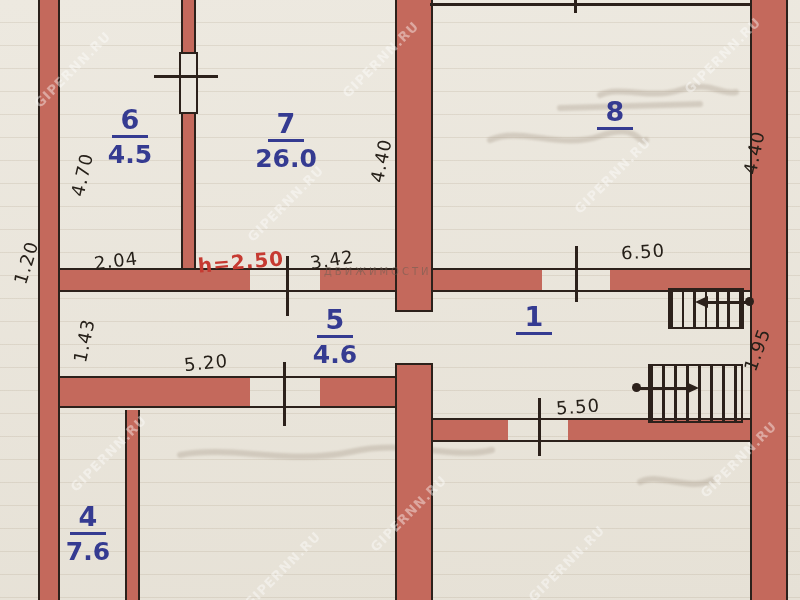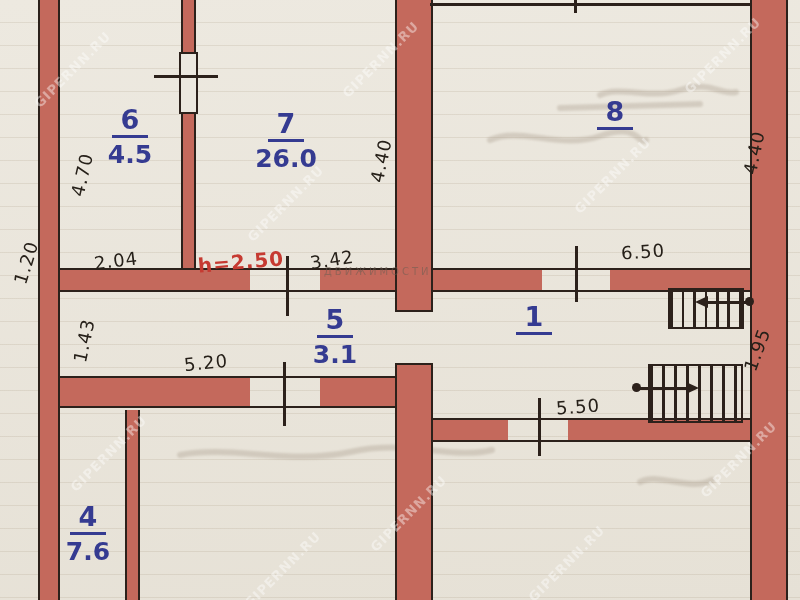--- a/index.html
+++ b/index.html
@@ -83,21 +83,21 @@
   </div>
   <div class="room-label" style="left:254px;top:110px;width:64px;">
     <div class="num">7</div>
     <div class="area">26.0</div>
   </div>
   <div class="room-label" style="left:580px;top:98px;width:70px;">
     <div class="num">8</div>
   </div>
   <div class="room-label" style="left:305px;top:306px;width:60px;">
     <div class="num">5</div>
-    <div class="area">3.1</div>
+    <div class="area">4.6</div>
   </div>
   <div class="room-label" style="left:502px;top:303px;width:64px;">
     <div class="num">1</div>
   </div>
   <div class="room-label" style="left:58px;top:503px;width:60px;">
     <div class="num">4</div>
     <div class="area">7.6</div>
   </div>
 
   <div class="dim" style="left:-4px;top:252px;width:60px;transform:rotate(-73deg);">1.20</div>

